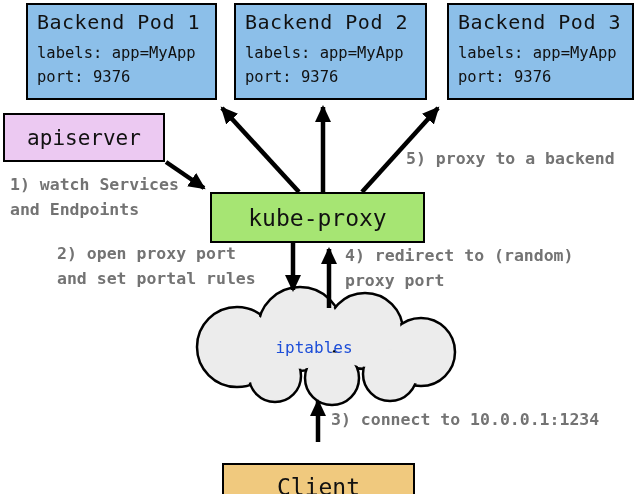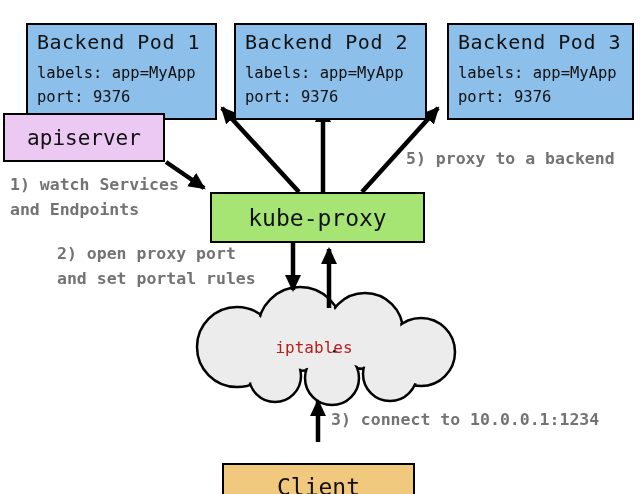--- a/index.html
+++ b/index.html
@@ -24,21 +24,20 @@
   }
   .node{
     position:absolute;
     border:2px solid var(--border);
     box-sizing:border-box;
     color:#111;
   }
   .pod{
     background:var(--pod-fill);
     padding:5px 9px 0 9px;
-    margin-top:20px;
   }
   .pod-title{
     font-size:20px;
     letter-spacing:0.5px;
     margin:0 0 7px 0;
     white-space:nowrap;
   }
   .pod-line{
     font-size:15.5px;
     line-height:24px;
@@ -79,21 +78,21 @@
   #step1{left:10px;top:172px;}
   #step2{left:57px;top:241px;}
   #step4{left:345px;top:243px;}
   #step5{left:406px;top:146px;}
   #step3{left:331px;top:407px;}
   #iptables-label{
     position:absolute;
     left:254px;top:338px;width:120px;
     text-align:center;
     font-size:16px;
-    color:#b91c1c;
+    color:#1d4ed8;
   }
   svg{position:absolute;left:0;top:0;}
   .arrow{stroke:#000;stroke-width:4.5;}
   .cloud-stroke{fill:var(--cloud-fill);stroke:#000;stroke-width:2.5;}
   .cloud-fill{fill:var(--cloud-fill);stroke:none;}
 </style>
 </head>
 <body>
 
 <div id="canvas">
@@ -169,17 +168,21 @@
     <div>1) watch Services</div>
     <div>and Endpoints</div>
   </div>
   <div class="annotation" id="step2">
     <div>2) open proxy port</div>
     <div>and set portal rules</div>
   </div>
   <div class="annotation" id="step3">
     <div>3) connect to 10.0.0.1:1234</div>
   </div>
+  <div class="annotation" id="step4">
+    <div>4) redirect to (random)</div>
+    <div>proxy port</div>
+  </div>
   <div class="annotation" id="step5">
     <div>5) proxy to a backend</div>
   </div>
 
 </div>
 
 </body></html>

